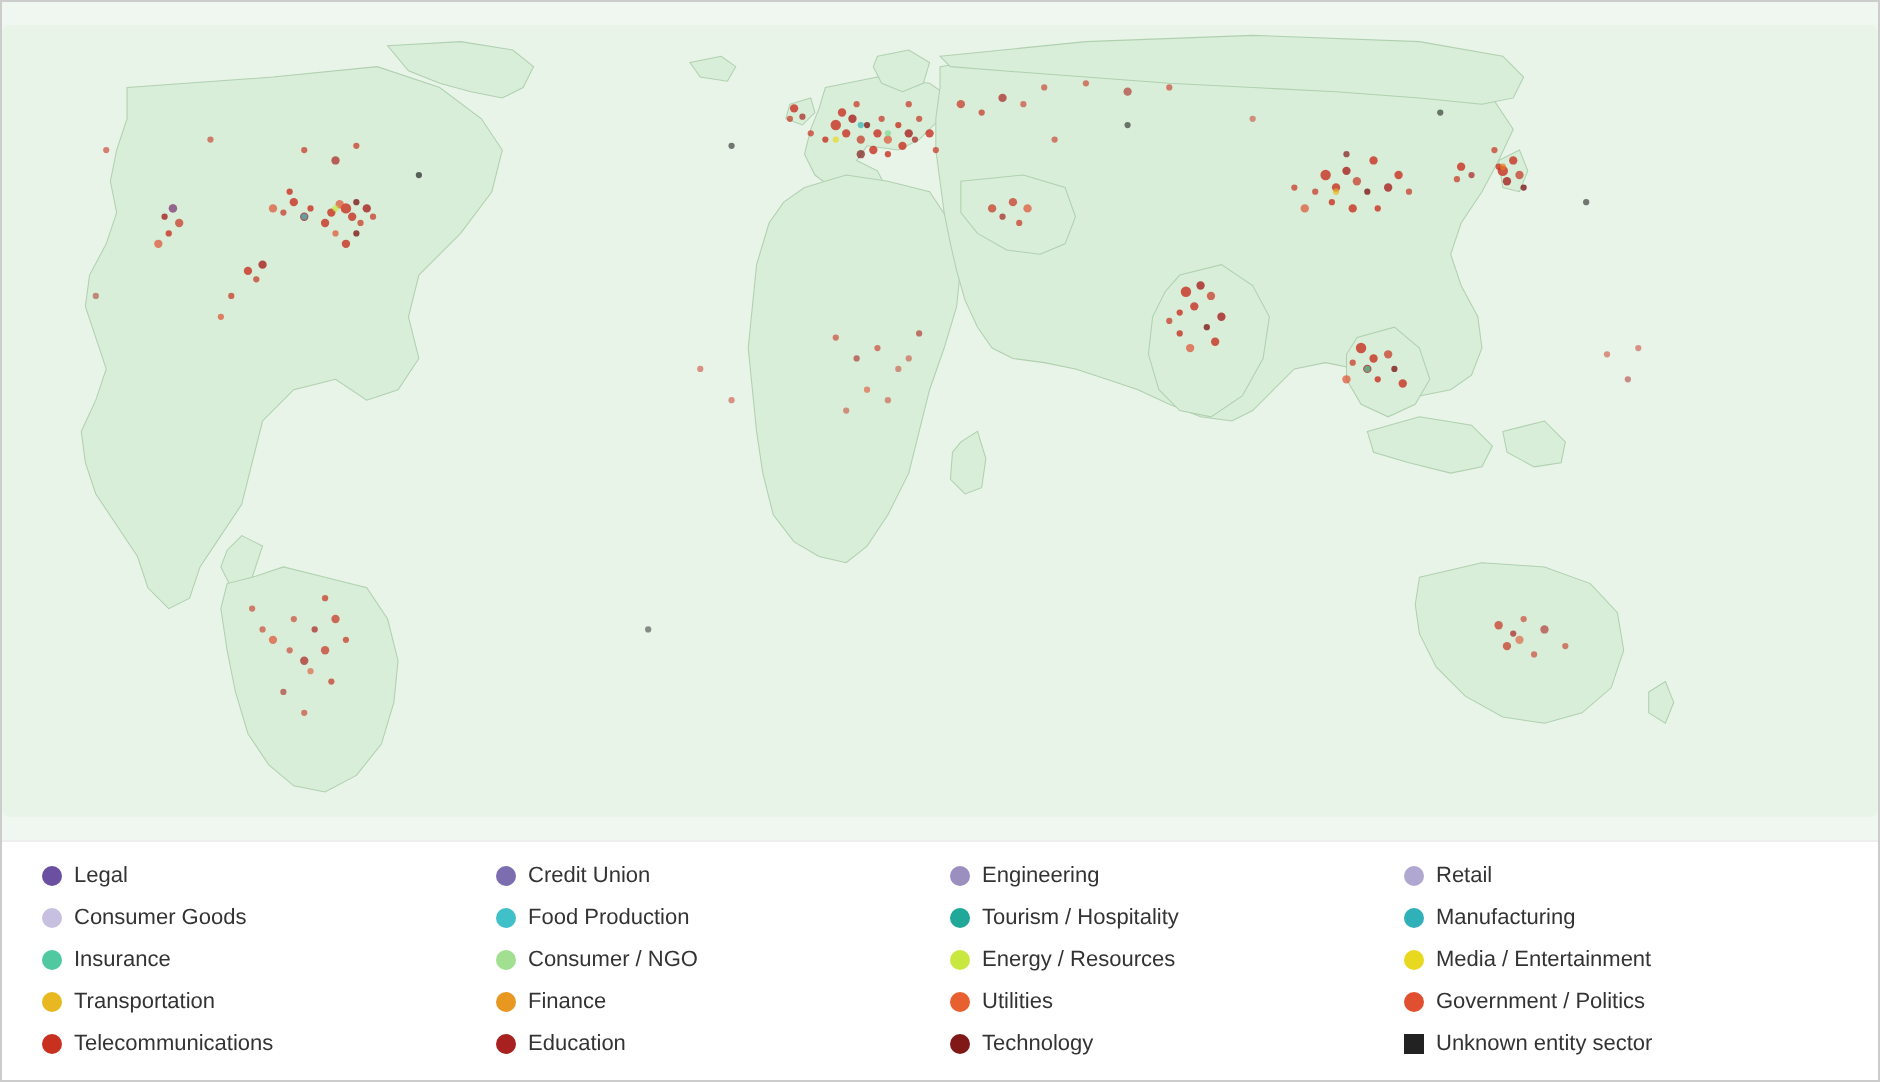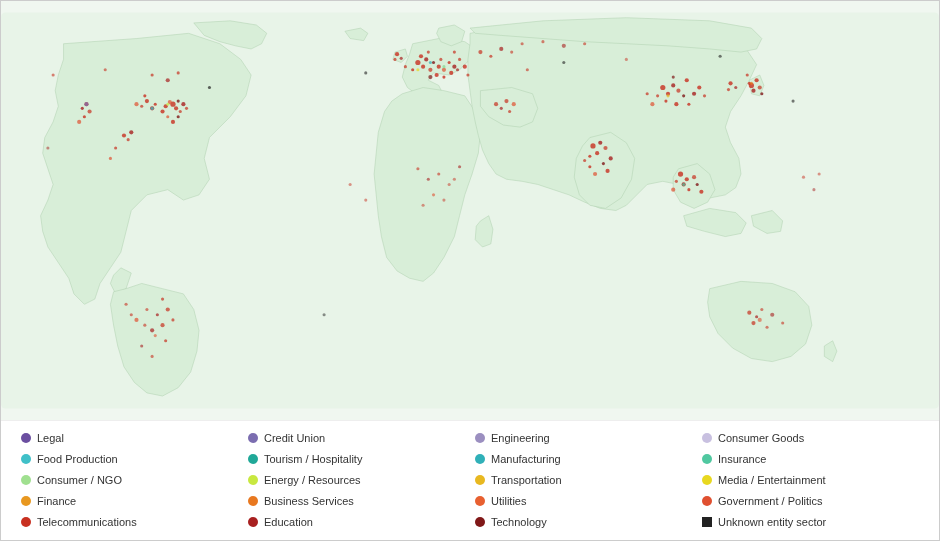--- a/index.html
+++ b/index.html
@@ -311,20 +311,24 @@
       </div>
       <div class="legend-item">
         <div class="legend-dot" style="background-color: rgb(123, 109, 176);"></div>
         <span class="legend-label">Credit Union</span>
       </div>
       <div class="legend-item">
         <div class="legend-dot" style="background-color: rgb(155, 143, 192);"></div>
         <span class="legend-label">Engineering</span>
       </div>
       <div class="legend-item">
+        <div class="legend-dot" style="background-color: rgb(176, 168, 208);"></div>
+        <span class="legend-label">Retail</span>
+      </div>
+      <div class="legend-item">
         <div class="legend-dot" style="background-color: rgb(200, 192, 224);"></div>
         <span class="legend-label">Consumer Goods</span>
       </div>
       <div class="legend-item">
         <div class="legend-dot" style="background-color: rgb(64, 192, 200);"></div>
         <span class="legend-label">Food Production</span>
       </div>
       <div class="legend-item">
         <div class="legend-dot" style="background-color: rgb(32, 168, 152);"></div>
         <span class="legend-label">Tourism / Hospitality</span>
@@ -339,36 +343,32 @@
       </div>
       <div class="legend-item">
         <div class="legend-dot" style="background-color: rgb(160, 224, 144);"></div>
         <span class="legend-label">Consumer / NGO</span>
       </div>
       <div class="legend-item">
         <div class="legend-dot" style="background-color: rgb(200, 232, 64);"></div>
         <span class="legend-label">Energy / Resources</span>
       </div>
       <div class="legend-item">
+        <div class="legend-dot" style="background-color: rgb(232, 216, 32);"></div>
+        <span class="legend-label">Media / Entertainment</span>
+      </div>
+      <div class="legend-item">
         <div class="legend-dot" style="background-color: rgb(232, 184, 32);"></div>
         <span class="legend-label">Transportation</span>
       </div>
       <div class="legend-item">
-        <div class="legend-dot" style="background-color: rgb(232, 216, 32);"></div>
-        <span class="legend-label">Media / Entertainment</span>
-      </div>
-      <div class="legend-item">
         <div class="legend-dot" style="background-color: rgb(232, 152, 32);"></div>
         <span class="legend-label">Finance</span>
       </div>
       <div class="legend-item">
-        <div class="legend-dot" style="background-color: rgb(232, 120, 32);"></div>
-        <span class="legend-label">Business Services</span>
-      </div>
-      <div class="legend-item">
         <div class="legend-dot" style="background-color: rgb(232, 96, 48);"></div>
         <span class="legend-label">Utilities</span>
       </div>
       <div class="legend-item">
         <div class="legend-dot" style="background-color: rgb(224, 80, 48);"></div>
         <span class="legend-label">Government / Politics</span>
       </div>
       <div class="legend-item">
         <div class="legend-dot" style="background-color: rgb(200, 48, 32);"></div>
         <span class="legend-label">Telecommunications</span>

